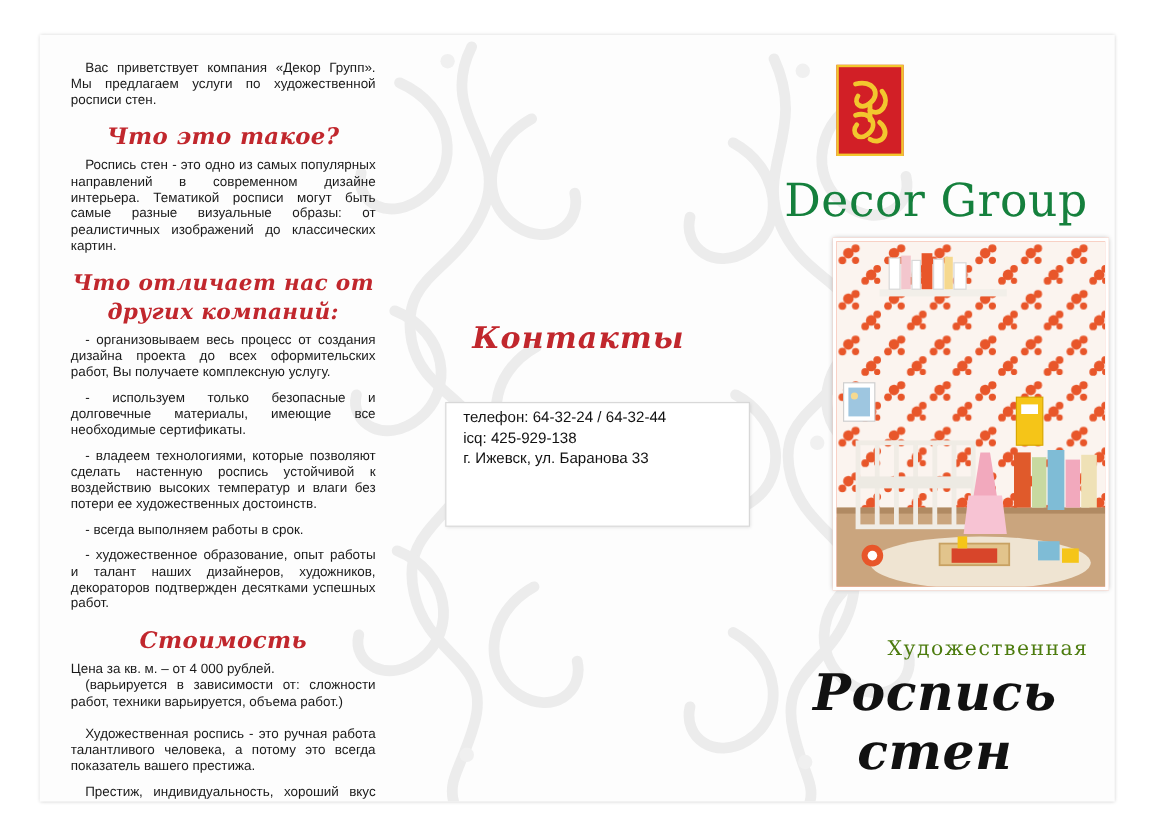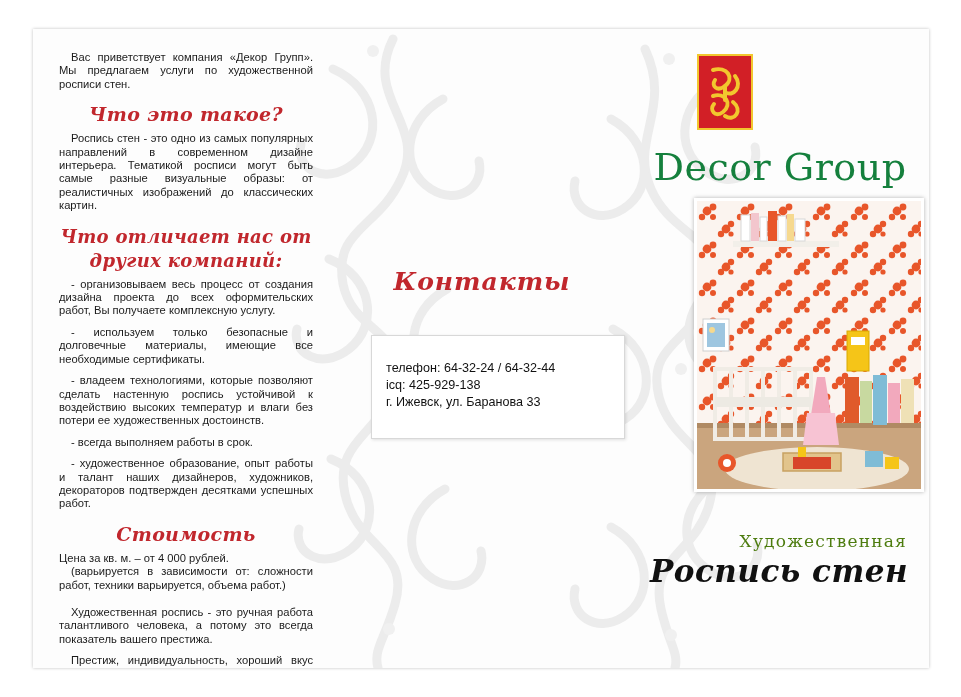--- a/index.html
+++ b/index.html
@@ -89,21 +89,21 @@
   }
   .contacts-box {
     position: absolute;
     top: 306px;
     left: 38px;
     width: 254px;
     min-height: 104px;
     background: #ffffff;
     border: 1px solid #d8d8d8;
     box-shadow: 1px 1px 3px rgba(0,0,0,0.12);
-    padding: 24px 12px 12px 14px;
+    padding: 4px 12px 12px 14px;
     box-sizing: border-box;
   }
   .contacts-line {
     font-size: 12.6px;
     line-height: 17px;
     color: #111;
     white-space: nowrap;
   }
 
   
@@ -157,21 +157,21 @@
   }
   .tagline-2 {
     position: absolute;
     top: 524px;
     left: 0;
     width: 296px;
     text-align: center;
     font-family: "DejaVu Serif", serif;
     font-style: italic;
     font-weight: bold;
-    font-size: 31px;
+    font-size: 42px;
     letter-spacing: 0.5px;
     color: #111;
   }
 </style>
 </head>
 <body>
 
 <div class="page">
   <div class="brochure">
 

